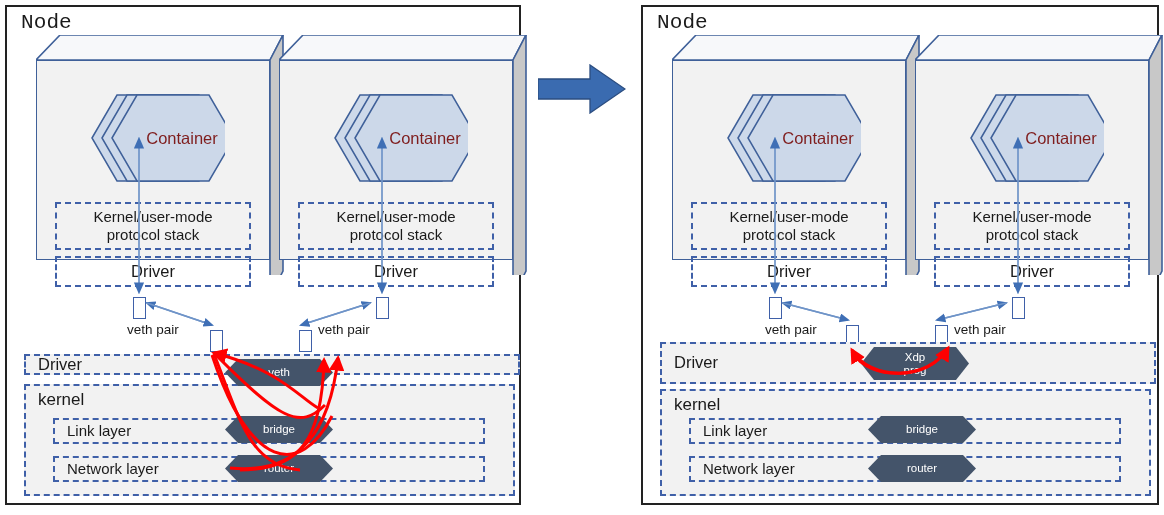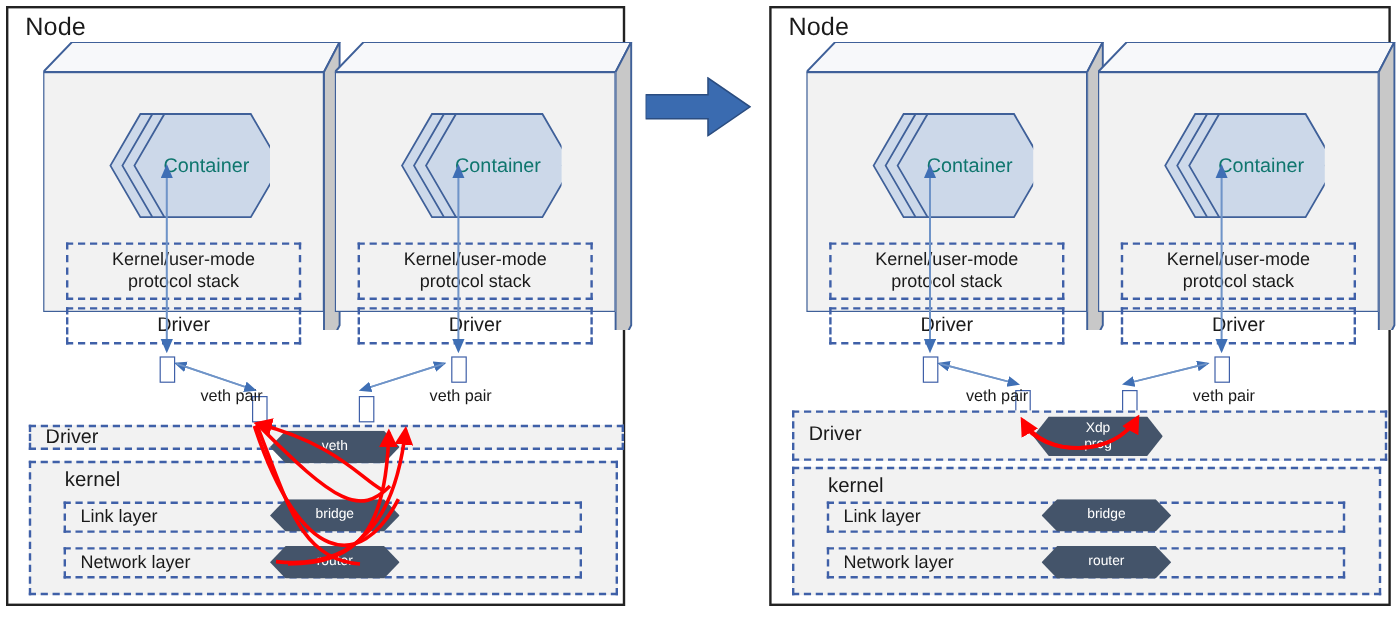--- a/index.html
+++ b/index.html
@@ -21,45 +21,46 @@
     border: 2px solid #222222;
     background: #ffffff;
   }
   .node-title {
     position: absolute;
     left: 14px; top: 4px;
     font-size: 21px;
     color: #1a1a1a;
     letter-spacing: .1px;
     white-space: nowrap;
+    font-family: Liberation Mono, monospace;
   }
 
   
   .box3d { position: absolute; }
   .box3d .face-front {
     position: absolute;
     left: 0; top: 25px;
     width: 234px; height: 200px;
     background: #f2f2f2;
     border: 1.6px solid #3f6099;
   }
   .box3d .face-top-poly { position: absolute; left: 0; top: 0; }
 
   
   .hexstack { position: absolute; }
   .hexstack svg { display: block; }
   .hexstack .hex-label {
     position: absolute;
-    left: 2px; top: 0;
+    left: 12px; top: 0;
     width: 100%; height: 100%;
     display: flex;
     align-items: center;
     justify-content: center;
     font-size: 16.5px;
-    color: #0f766e;
+    color: #7f1d1d;
     padding-left: 26px;
     pointer-events: none;
   }
 
   
   .dbox {
     position: absolute;
     border: 2px dashed #3f60a8;
     background: transparent;
     display: flex;
@@ -75,38 +76,37 @@
     padding-left: 12px;
   }
   .dbox.topleft-label {
     align-items: flex-start;
     justify-content: flex-start;
     padding-left: 12px;
     padding-top: 4px;
   }
   .lbl-stack { font-size: 15px; }
   .lbl-driver { font-size: 16.5px; }
-  .lbl-kernel { font-size: 17px; margin-left: 16px; }
+  .lbl-kernel { font-size: 17px; }
   .lbl-layer  { font-size: 15px; }
   .lbl-drv-out{ font-size: 16.5px; }
 
   
   .port {
     position: absolute;
     width: 13px; height: 22px;
     background: #ffffff;
     border: 1.4px solid #3f60a8;
   }
 
   .veth-text {
     position: absolute;
     font-size: 13.5px;
     color: #1a1a1a;
     white-space: nowrap;
-    margin-left: 40px;
   }
 
   
   .dhex {
     position: absolute;
     display: flex;
     align-items: center;
     justify-content: center;
   }
   .dhex .dhex-label {

